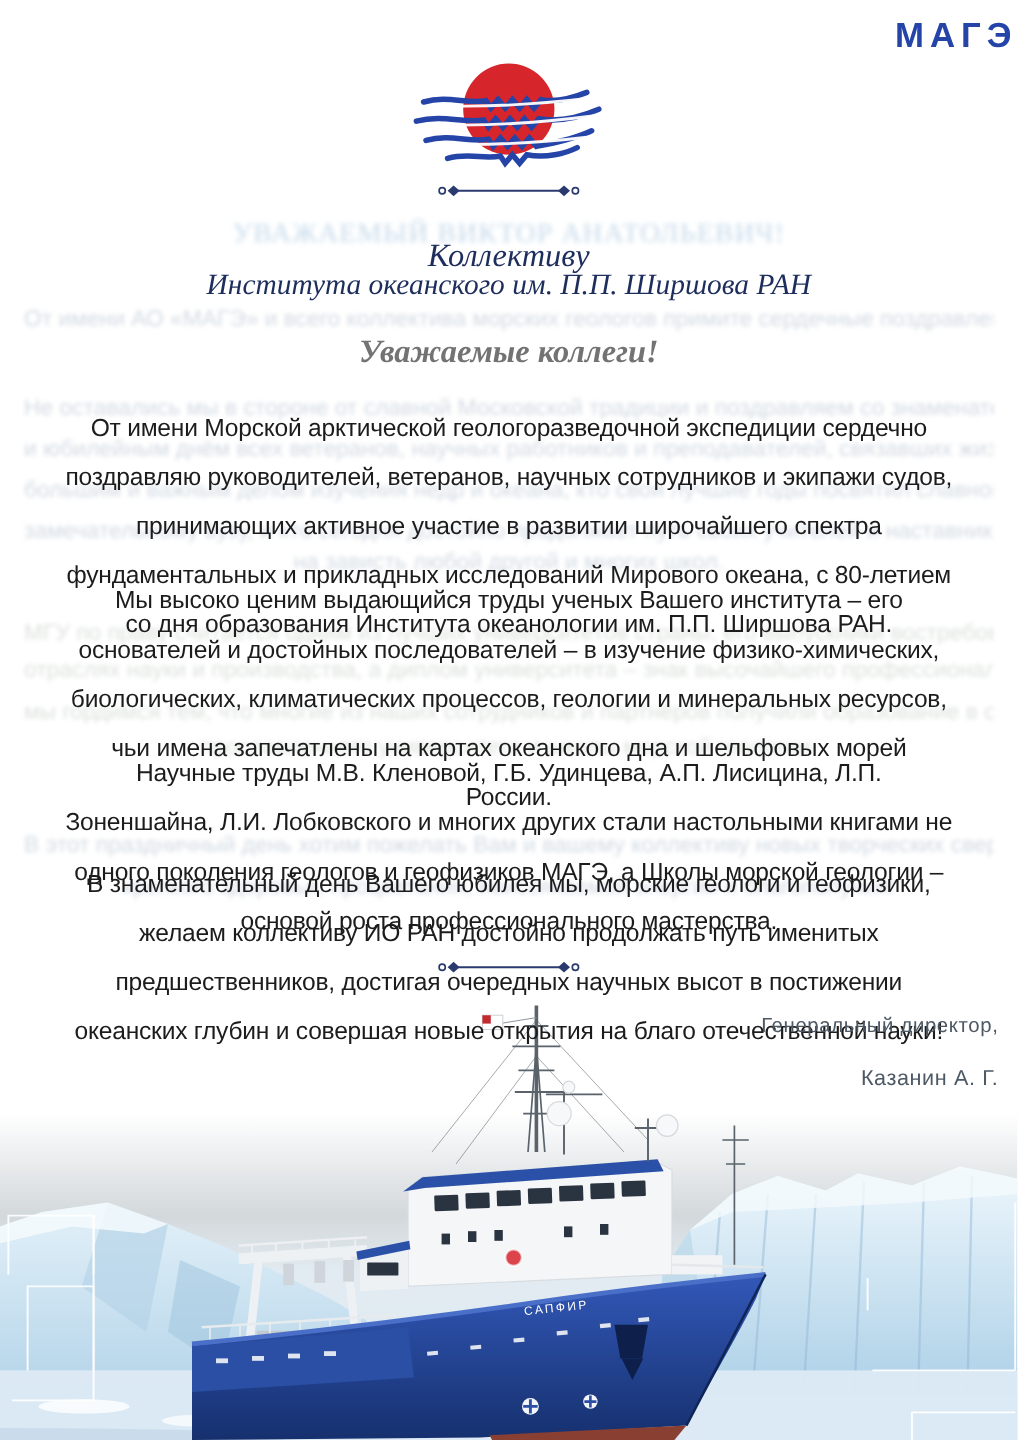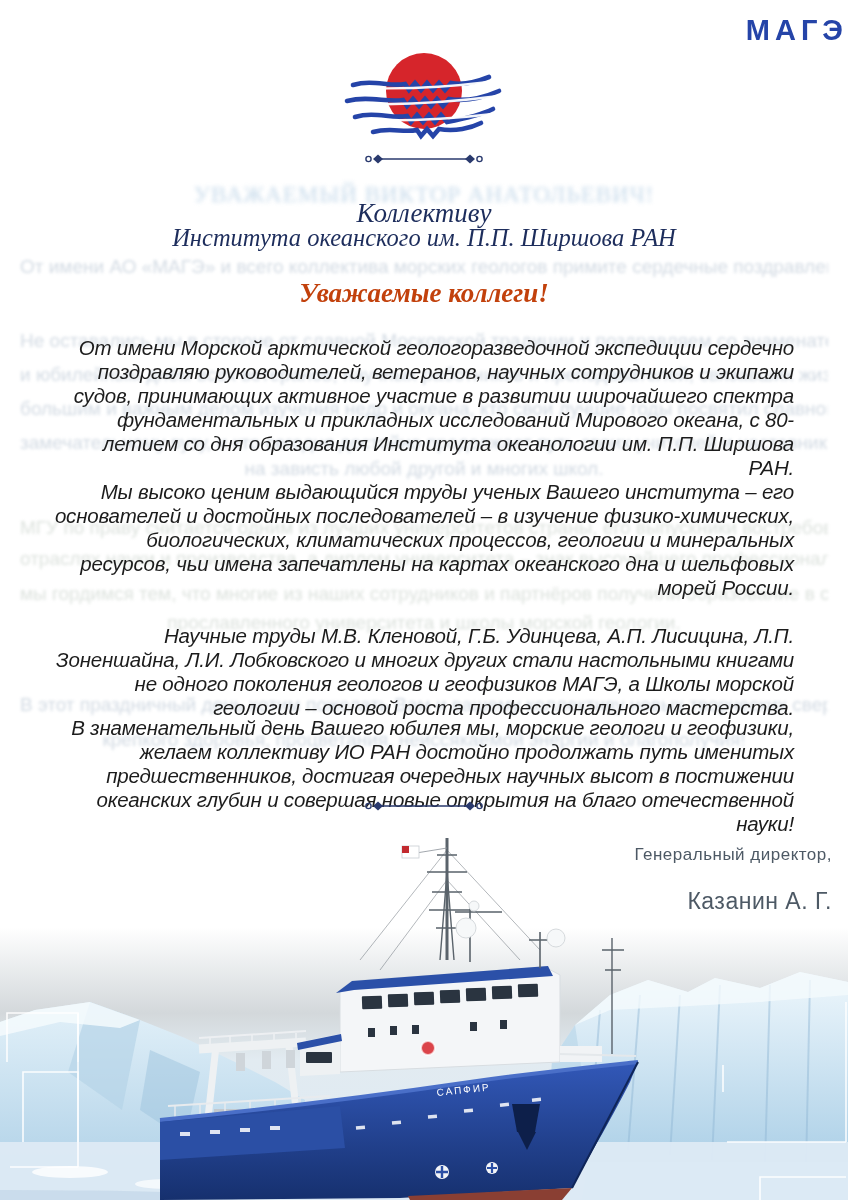--- a/index.html
+++ b/index.html
@@ -29,31 +29,31 @@
   .g10{top:583px;color:#9aaa9c;} .g11{top:612px;color:#9aaa9c;}
   .g12{top:694px;} .g13{top:729px;}
 
   
   .recipient{position:absolute;left:0;right:0;text-align:center;
              font-family:"Liberation Serif",serif;font-style:italic;color:#1d2d5c;}
   .r1{top:198px;font-size:27px;}
   .r2{top:224px;font-size:24.5px;}
   .salutation{position:absolute;top:278px;left:0;right:0;text-align:center;
               font-family:"Liberation Serif",serif;font-style:italic;font-weight:bold;
-              font-size:27px;color:#c2410c;}
-  .para{position:absolute;left:54px;right:54px;text-align:right;
-        font-style:italic;font-size:20.5px;line-height:24px;color:#1c1c1c;
+              font-size:27px;color:#737373;}
+  .para{position:absolute;left:54px;right:54px;text-align:center;
+        font-size:20.5px;line-height:41px;color:#1c1c1c;
         letter-spacing:-0.2px;}
   .p1{top:336px;} .p2{top:480px;} .p3{top:598px;margin-top:26px;} .p4{top:716px;}
 
   
   .sig{position:absolute;right:16px;text-align:right;color:#4d5965;
        letter-spacing:.5px;z-index:3;}
   .s1{top:845px;font-size:17px;}
-  .s2{top:888px;font-size:23px;text-align:right;}
+  .s2{top:888px;font-size:18px;text-align:right;}
 
   
   .scene{position:absolute;left:0;top:810px;width:848px;height:390px;z-index:0;}
   .content-layer{position:relative;z-index:2;}
 </style>
 </head>
 <body>
 
 <div class="page">
 

